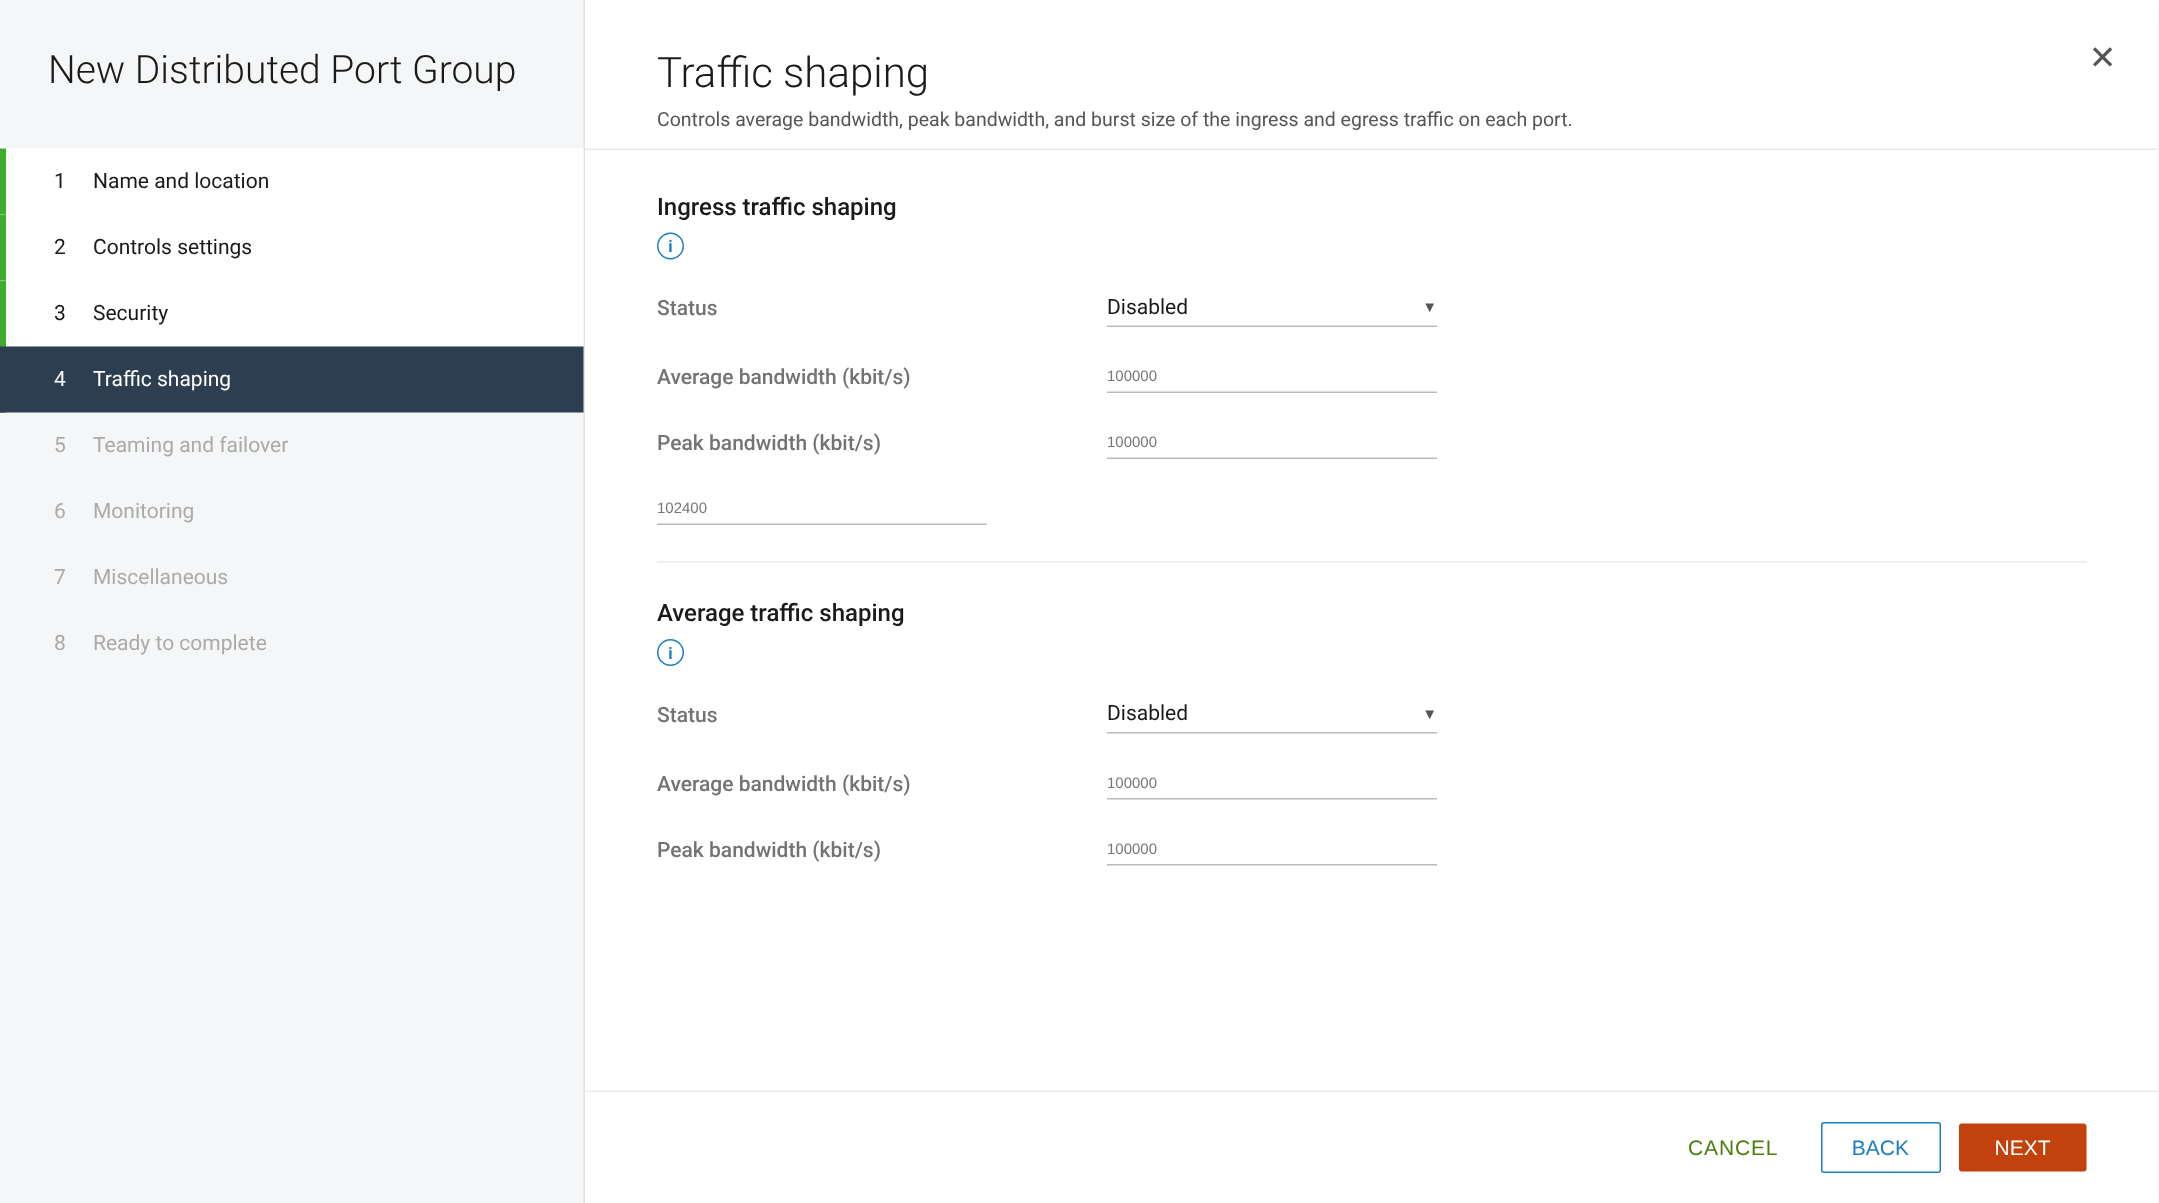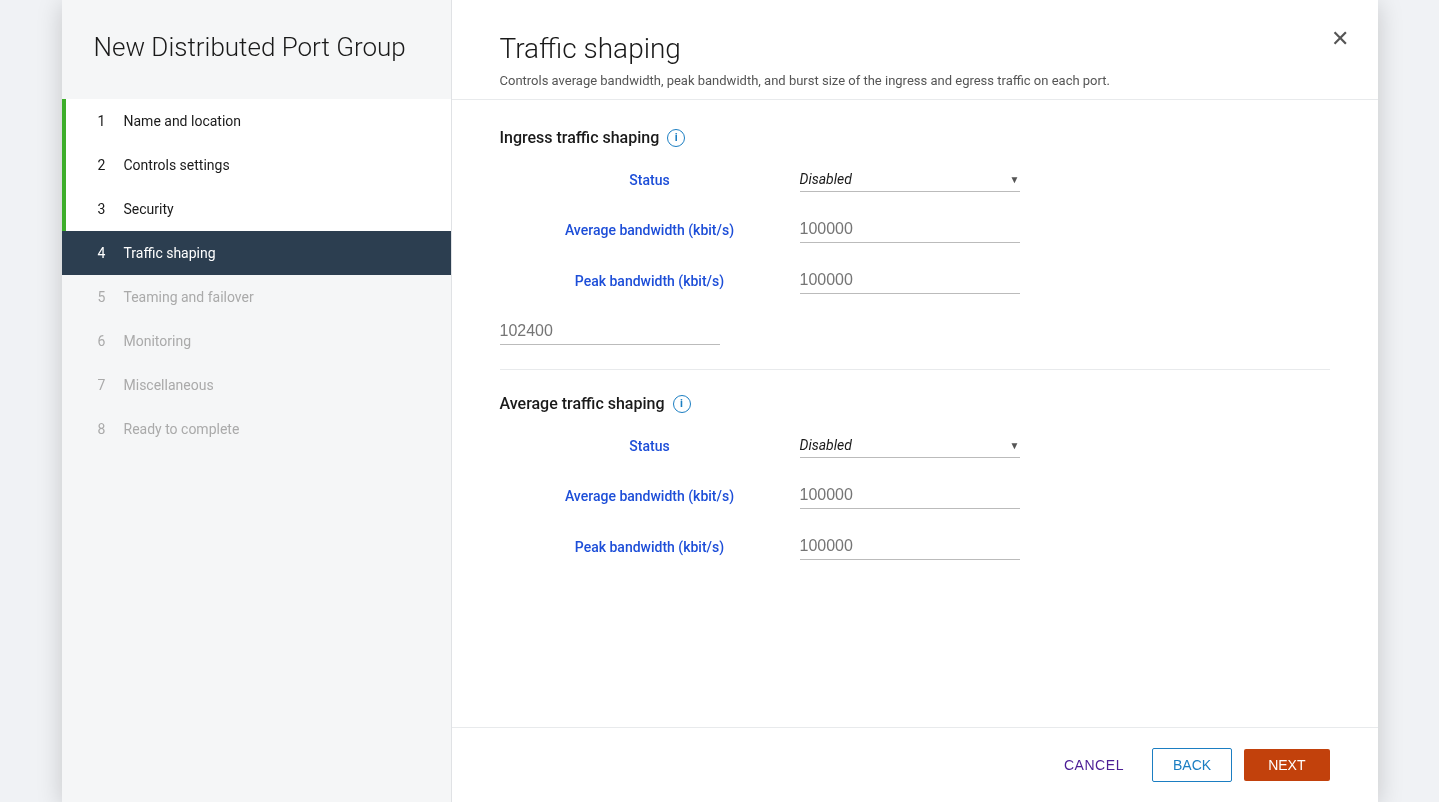--- a/index.html
+++ b/index.html
@@ -7,21 +7,21 @@
       font-family: -apple-system, BlinkMacSystemFont, "Segoe UI", Roboto, Arial, sans-serif;
       background: #f0f2f5;
       display: flex;
       align-items: center;
       justify-content: center;
       min-height: 100vh;
       font-size: 14px;
     }
     .modal {
       display: flex;
-      width: 1316px;
+      width: 1439px;
       height: 802px;
       background: #fff;
       box-shadow: 0 4px 24px rgba(0,0,0,0.18);
       position: relative;
       overflow: hidden;
     }
     
     .sidebar {
       width: 390px;
       min-width: 390px;
@@ -119,22 +119,23 @@
     
     .content-body::-webkit-scrollbar { width: 8px; }
     .content-body::-webkit-scrollbar-track { background: #f5f5f5; }
     .content-body::-webkit-scrollbar-thumb { background: #ccc; border-radius: 4px; }
     .section-title {
       font-size: 16px;
       font-weight: 500;
       color: #1a1a1a;
       margin-bottom: 20px;
       display: flex;
-      align-items: center;
+      align-items: flex-start;
       gap: 8px;
+      flex-direction: column;
     }
     .info-icon {
       display: inline-flex;
       align-items: center;
       justify-content: center;
       width: 18px;
       height: 18px;
       border-radius: 50%;
       border: 1.5px solid #1b7ec2;
       color: #1b7ec2;
@@ -145,47 +146,45 @@
     .form-row {
       display: flex;
       align-items: center;
       margin-bottom: 20px;
       padding-bottom: 4px;
     }
     .form-label {
       width: 300px;
       min-width: 300px;
       font-size: 14px;
-      color: #1d4ed8;
-      font-weight: 500;
-      text-align: center;
+      color: #737373;
+      font-weight: 500;
     }
     .form-control {
       flex: 1;
       max-width: 220px;
     }
     .form-input {
       width: 100%;
       border: none;
       border-bottom: 1px solid #bbb;
       background: transparent;
-      font-size: 16px;
+      font-size: 10px;
       color: #0f172a;
       padding: 4px 0;
       outline: none;
     }
     .select-control {
       display: flex;
       align-items: center;
       border-bottom: 1px solid #bbb;
       padding: 4px 0;
       cursor: pointer;
       min-width: 120px;
       gap: 4px;
-      font-style: italic;
     }
     .select-value {
       font-size: 14px;
       color: #1a1a1a;
       flex: 1;
     }
     .select-arrow {
       font-size: 10px;
       color: #555;
     }
@@ -200,21 +199,21 @@
       align-items: center;
       justify-content: flex-end;
       gap: 12px;
       padding: 20px 48px;
       border-top: 1px solid #e8eaec;
       background: #fff;
     }
     .btn-cancel {
       background: none;
       border: none;
-      color: #4c1d95;
+      color: #4d7c0f;
       font-size: 14px;
       font-weight: 500;
       cursor: pointer;
       padding: 8px 16px;
       letter-spacing: 0.04em;
     }
     .btn-back {
       background: #fff;
       border: 1px solid #1b7ec2;
       color: #1b7ec2;

